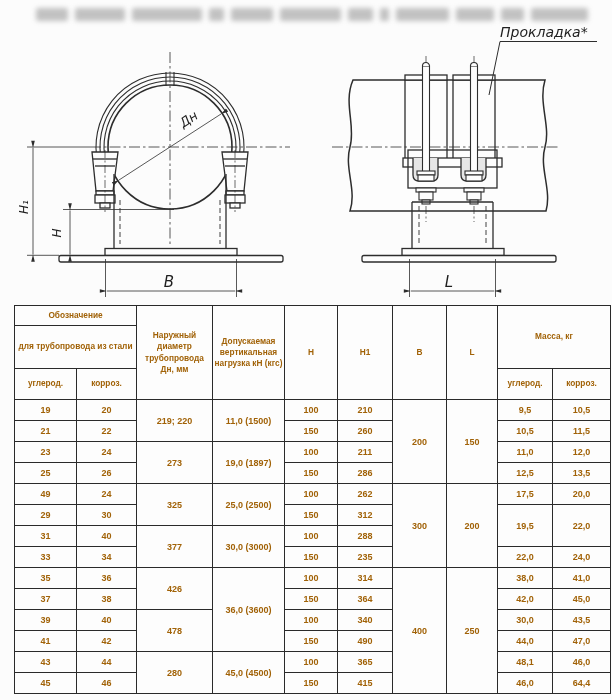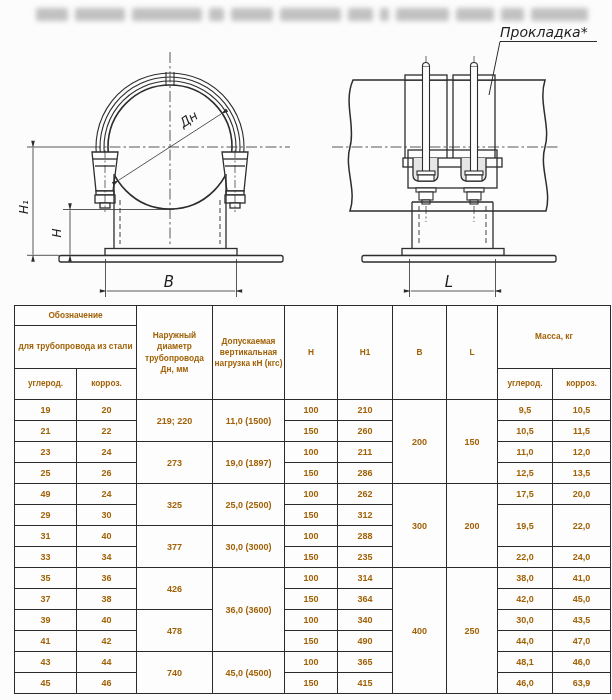--- a/index.html
+++ b/index.html
@@ -327,31 +327,31 @@
           <td>41</td>
           <td>42</td>
           <td>150</td>
           <td>490</td>
           <td>44,0</td>
           <td>47,0</td>
         </tr>
         <tr>
           <td>43</td>
           <td>44</td>
-          <td rowspan="2">740</td>
+          <td rowspan="2">280</td>
           <td rowspan="2">45,0 (4500)</td>
           <td>100</td>
           <td>365</td>
           <td>48,1</td>
           <td>46,0</td>
         </tr>
         <tr>
           <td>45</td>
           <td>46</td>
           <td>150</td>
           <td>415</td>
           <td>46,0</td>
-          <td>63,9</td>
+          <td>64,4</td>
         </tr>
       </tbody>
   </table>
 
 </div>
 
 </body></html>

